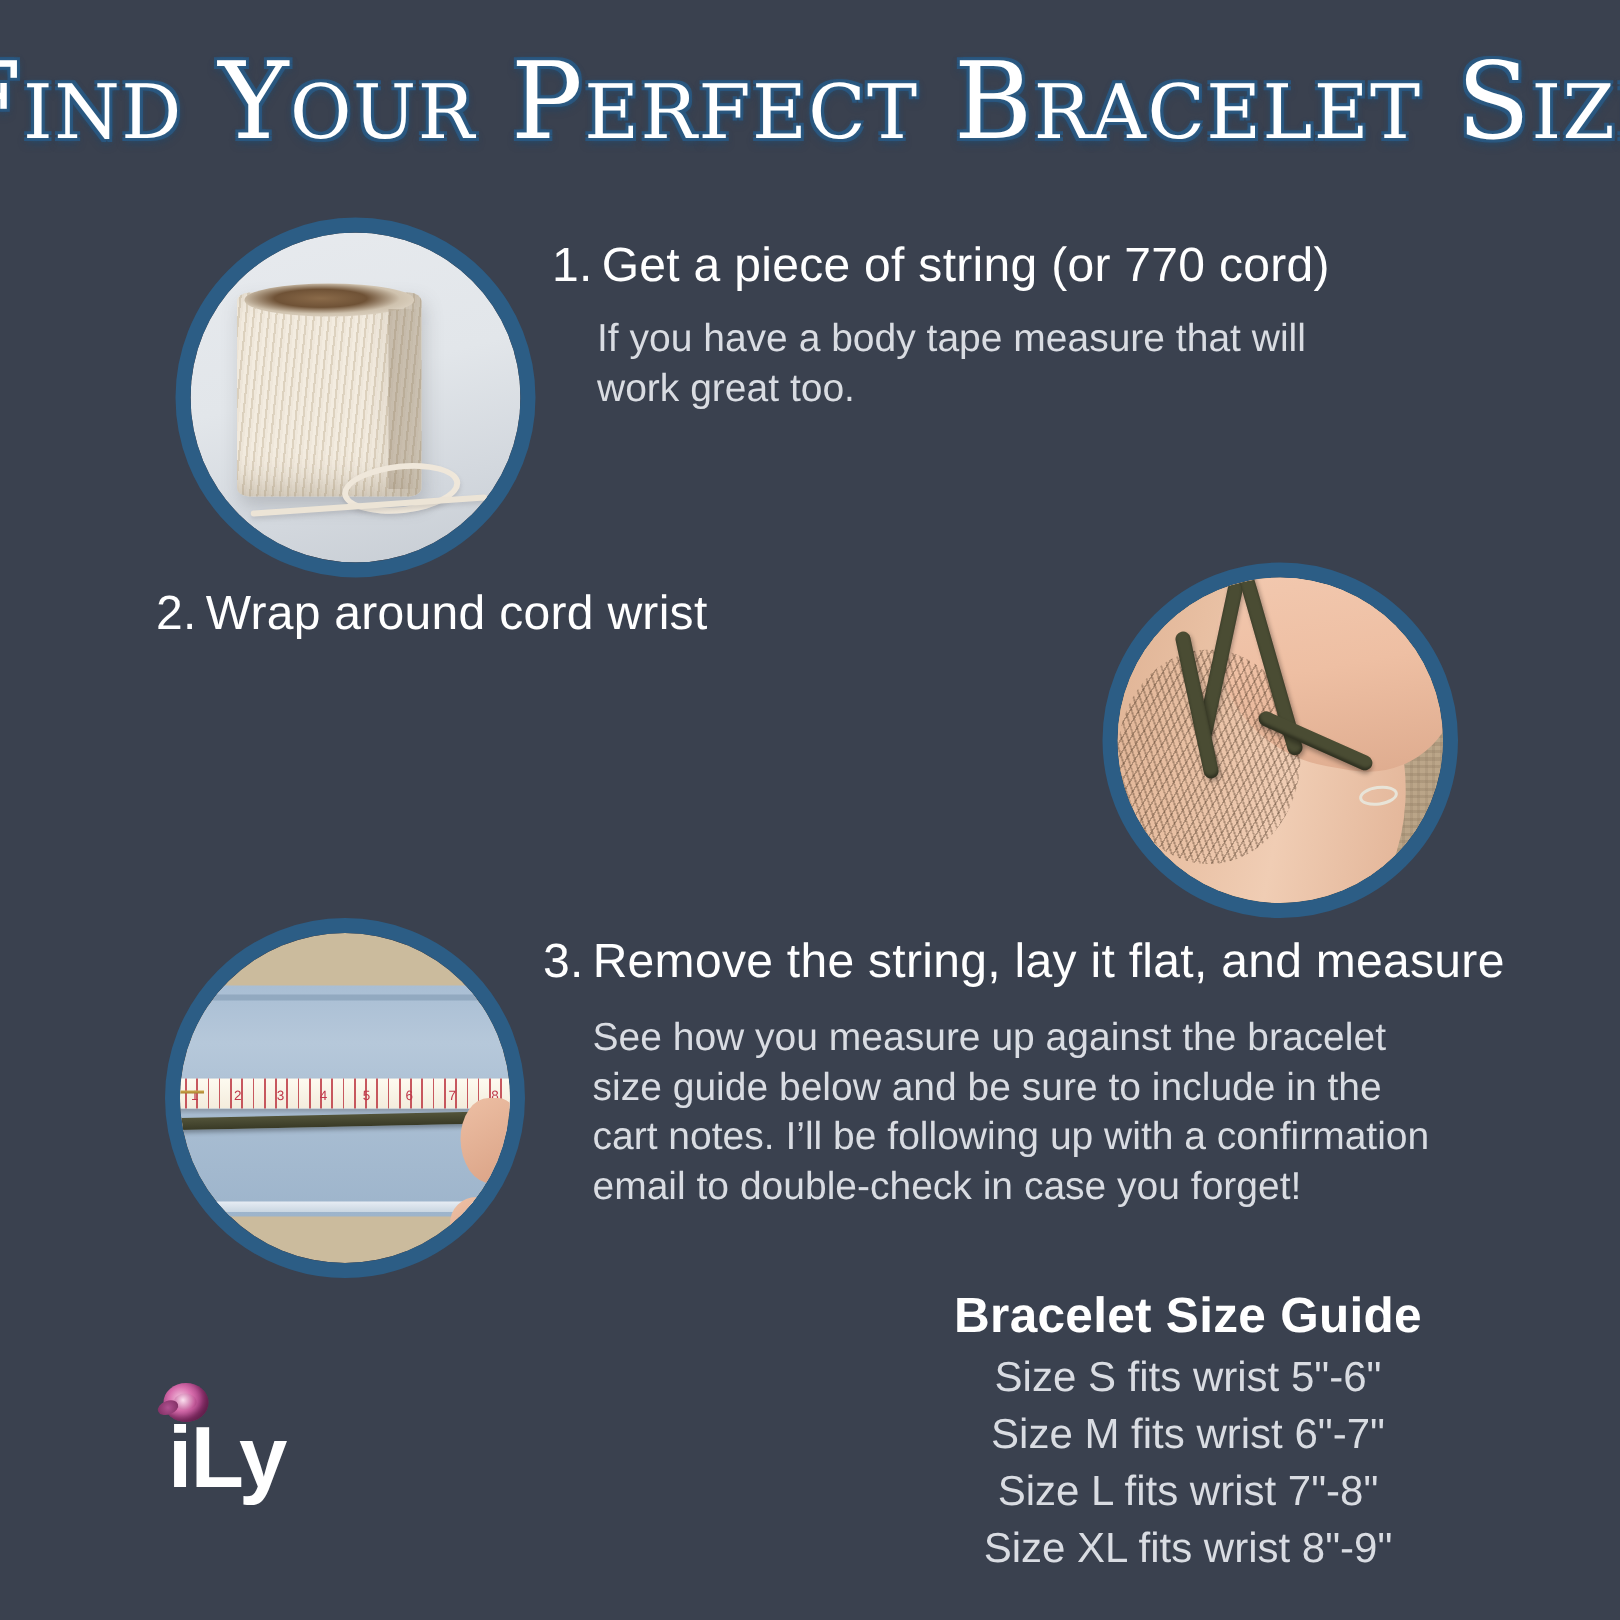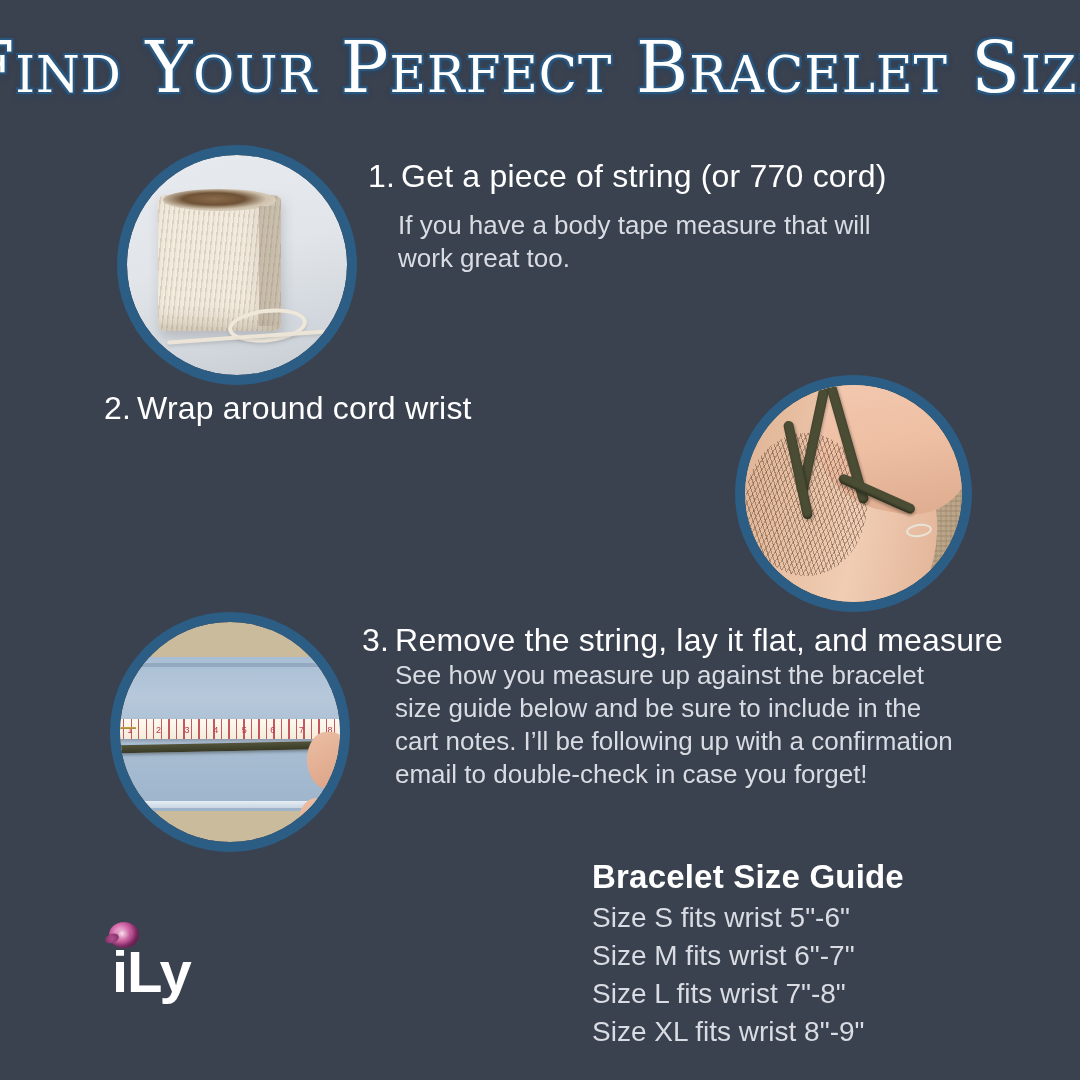--- a/index.html
+++ b/index.html
@@ -191,25 +191,25 @@
     color:#d9dce2;
   }
 
   #step1{ left:368px; top:158px; width:560px; }
   #step1 .step-body{ margin-top:14px; margin-left:30px; width:500px; }
 
   #step2{ left:104px; top:390px; width:600px; }
   #step2 .step-body{ margin-top:16px; margin-left:44px; width:548px; }
 
   #step3{ left:362px; top:622px; width:640px; }
-  #step3 .step-body{ margin-left:33px; width:560px; }
+  #step3 .step-body{ margin-top:16px; margin-left:33px; width:560px; }
 
   
   #size-guide{
-    position:absolute; right:88px; top:858px; width:400px; 
+    position:absolute; right:88px; top:858px; width:400px; text-align:center;
   }
   .guide-title{
     font-size:33px; font-weight:700; color:#ffffff; letter-spacing:.2px;
     font-family:"Liberation Sans", sans-serif;
   }
   .guide-line{
     font-size:28px; font-weight:300; color:#d9dce2; margin-top:6px;
     font-family:"Liberation Sans", sans-serif;
   }
 

